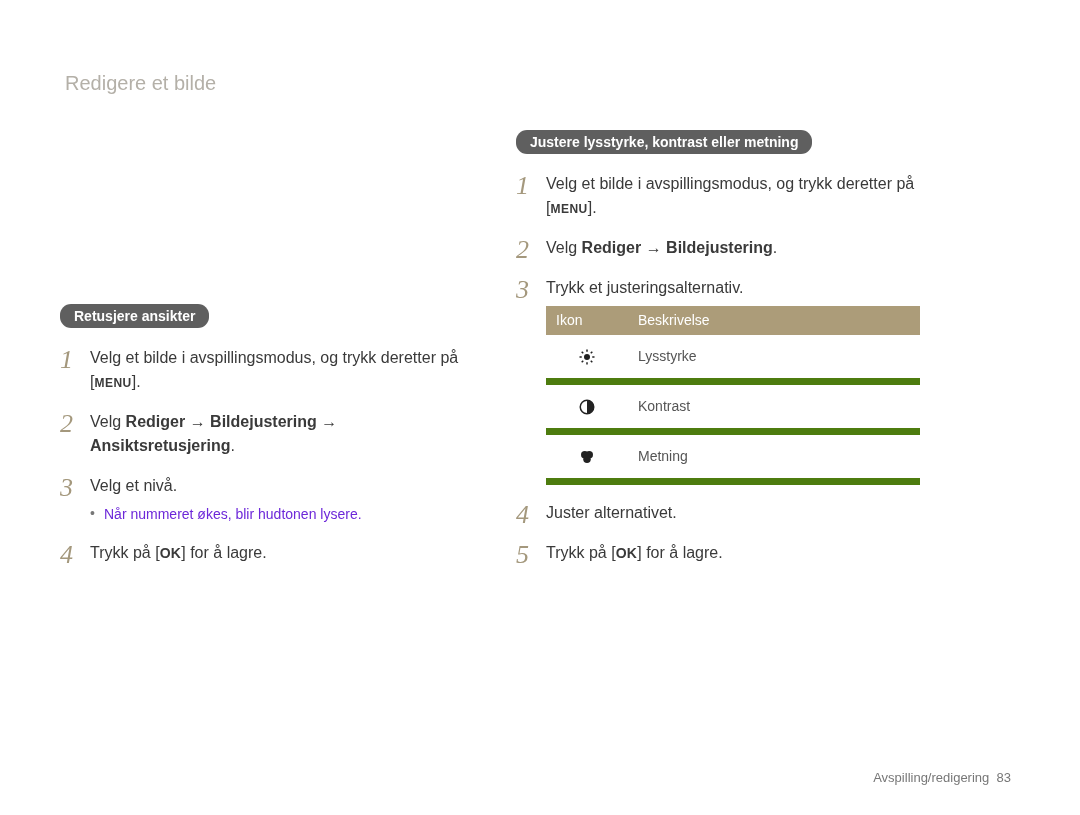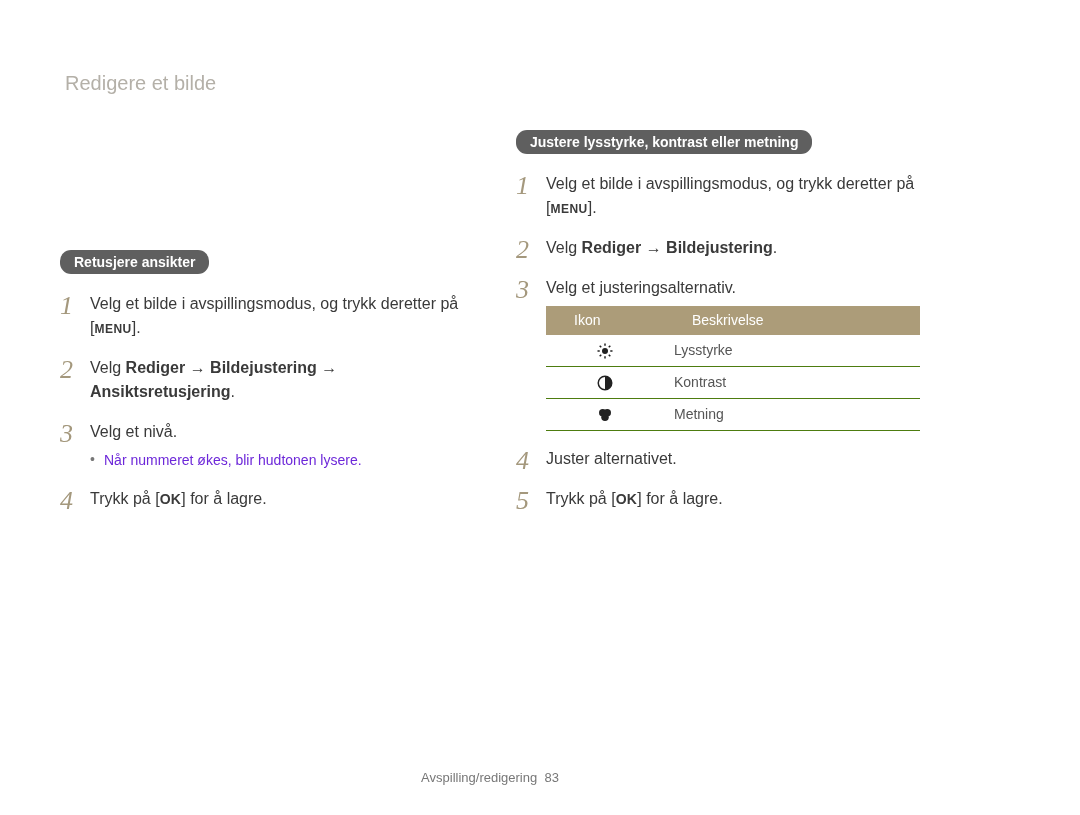--- a/index.html
+++ b/index.html
@@ -110,45 +110,46 @@
     width: 100%;
     border-collapse: collapse;
     margin-top: 6px;
     font-size: 14px;
   }
   table.icon-table th {
     background: #ac9c79;
     color: #fff;
     font-weight: 400;
     text-align: left;
-    padding: 4px 28px;
+    padding: 4px 10px;
   }
   table.icon-table th:first-child { width: 62px; }
   table.icon-table td {
-    border-bottom: 1px solid #4d7c0f;
-    padding: 2px 10px;
+    border-bottom: 7px solid #4d7c0f;
+    padding: 8px 10px;
     color: #555;
     vertical-align: middle;
   }
   table.icon-table td.icon-cell {
     text-align: center;
     font-size: 18px;
     color: #222;
   }
   .brightness-icon svg, .contrast-icon svg, .saturation-icon svg {
     width: 18px; height: 18px; vertical-align: middle;
   }
   .footer {
     position: absolute;
     bottom: 30px;
     left: 0;
     width: 100%;
-    text-align: center;
+    text-align: right;
     font-size: 13px;
     color: #777;
+    padding-left: 31px;
   }
 </style>
 </head>
 <body>
 
 <div class="page">
   <div class="page-title">Redigere et bilde</div>
 
   <div class="columns">
 
@@ -176,21 +177,21 @@
     <div class="col">
       <div class="pill">Justere lysstyrke, kontrast eller metning</div>
       <ol class="steps">
         <li>
           <span>Velg et bilde i avspillingsmodus, og trykk deretter på </span>[<span class="menu-btn">MENU</span>]<span>.</span>
         </li>
         <li>
           <span>Velg </span><span class="bold">Rediger</span> <span class="arrow">→</span> <span class="bold">Bildejustering</span><span>.</span>
         </li>
         <li>
-          <span>Velg et justeringsalternativ.</span>
+          <span>Trykk et justeringsalternativ.</span>
           <table class="icon-table">
             <tbody>
                 <tr>
               <th>Ikon</th>
               <th>Beskrivelse</th>
             </tr>
             <tr>
               <td class="icon-cell">
                 <span class="brightness-icon">
                   <svg viewBox="0 0 24 24">

